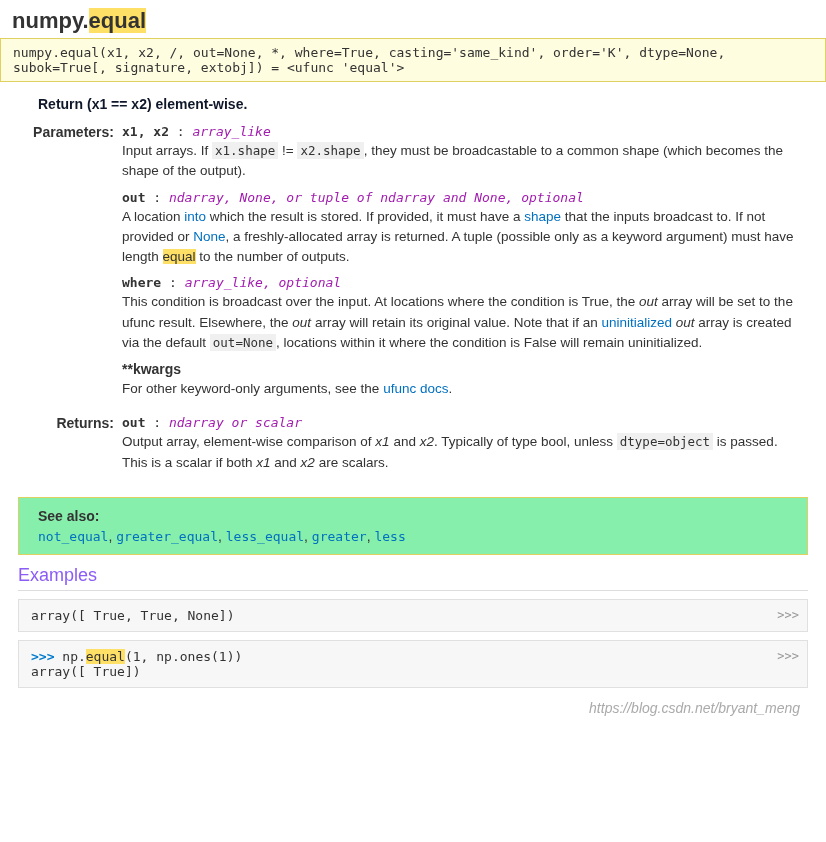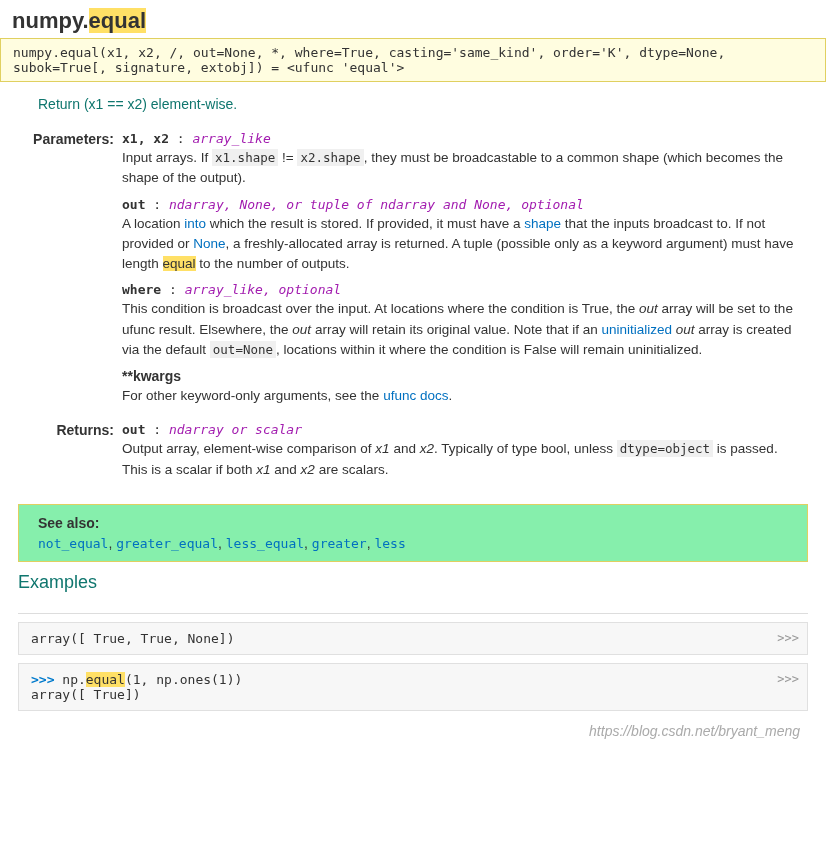--- a/index.html
+++ b/index.html
@@ -26,23 +26,24 @@
       padding: 6px 12px;
       font-size: 13px;
       font-family: monospace;
       color: #333;
       margin: 0;
     }
     .main-content {
       padding: 6px 18px 12px 18px;
     }
     .return-note {
-      color: #0f766e;
-      font-size: 14px;
-      margin: 8px 0 17px 20px;
+      color: #0f172a;
+      font-size: 14px;
+      margin: 8px 0 10px 20px;
+      font-weight: bold;
     }
     .section-label {
       color: #333;
       font-weight: bold;
       font-size: 14px;
       margin-top: 6px;
     }
     .params-table {
       width: 100%;
       border-collapse: collapse;
@@ -104,24 +105,24 @@
     }
     .see-also-links a {
       color: #0070c0;
       text-decoration: none;
       font-family: monospace;
       font-size: 13px;
     }
     .examples-title {
       font-size: 18px;
       font-weight: normal;
-      color: #0f766e;
+      color: #8b5cf6;
       margin: 10px 0 8px 0;
       border-bottom: 1px solid #ddd;
-      padding-bottom: 20px;
+      padding-bottom: 4px;
     }
     .code-block {
       background: #f7f7f7;
       border: 1px solid #e0e0e0;
       padding: 8px 12px;
       font-family: monospace;
       font-size: 13px;
       position: relative;
       margin-bottom: 8px;
     }

